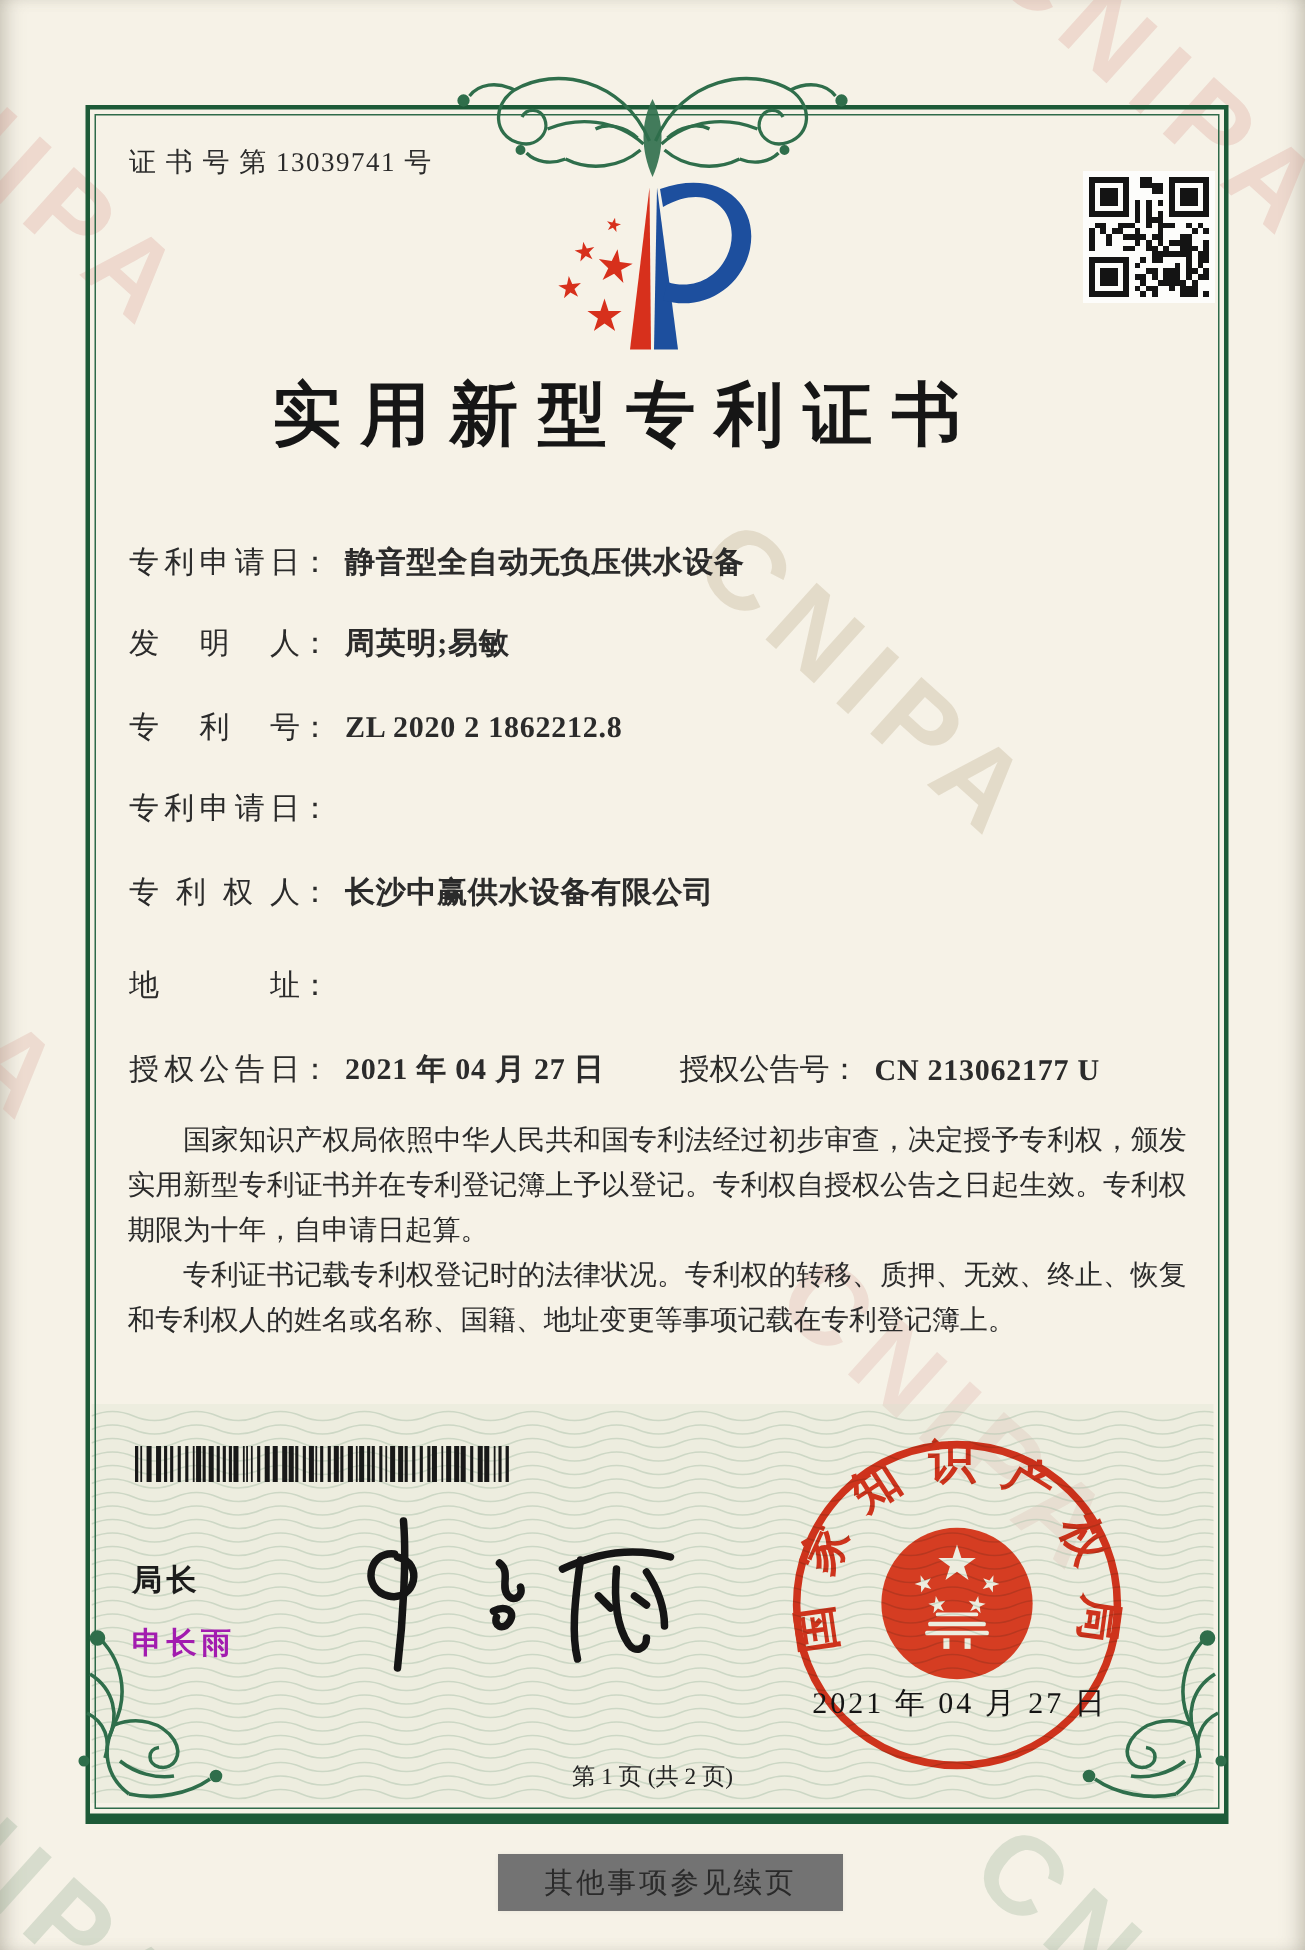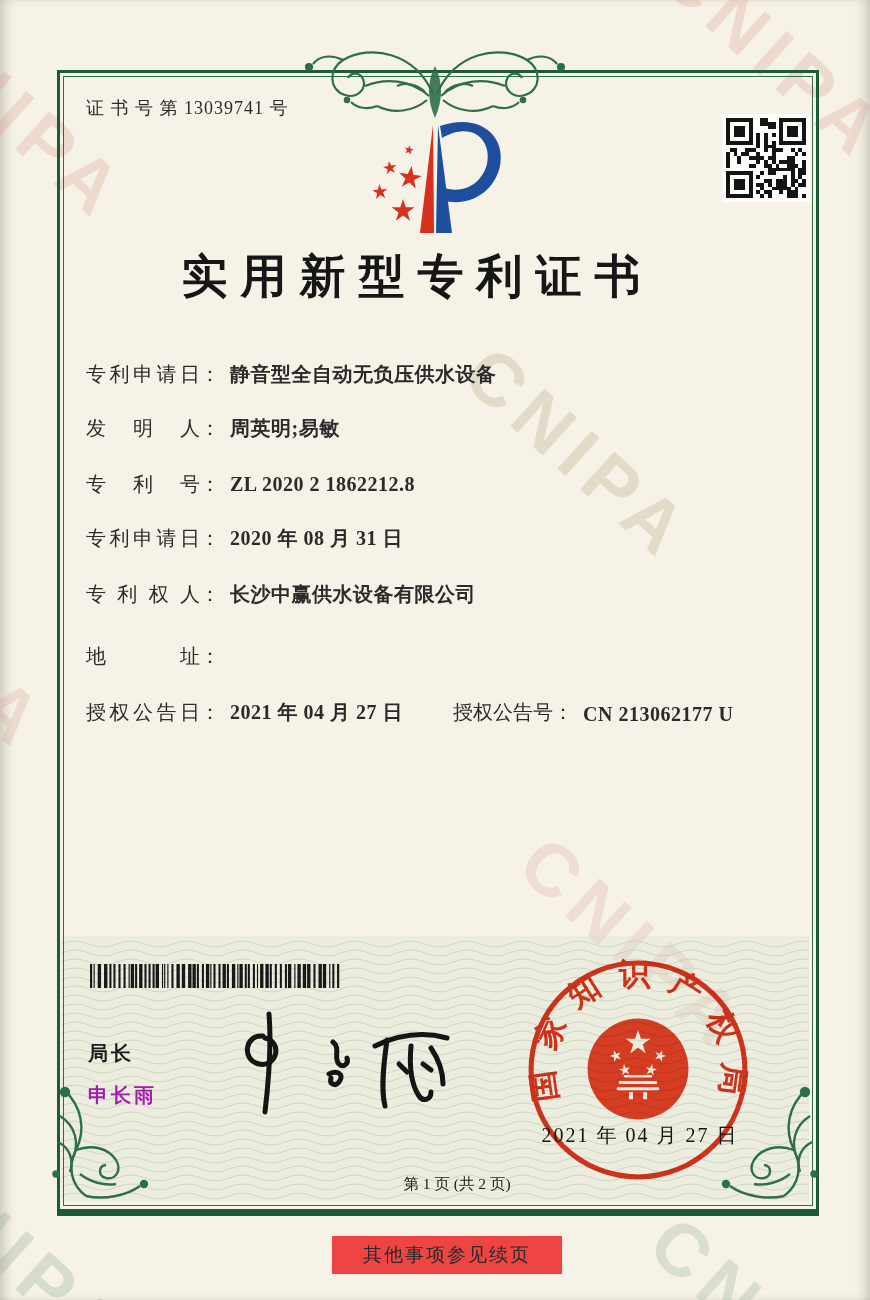--- a/index.html
+++ b/index.html
@@ -47,22 +47,22 @@
   .signer-title{position:absolute;left:88px;top:1040px;font-size:20px;font-weight:600;
                 letter-spacing:3px;z-index:2;color:#1c1c1c;}
   .signer-name{position:absolute;left:88px;top:1082px;font-size:20px;font-weight:600;
                letter-spacing:3px;z-index:2;color:#a21caf;}
   .signature{position:absolute;left:225px;top:1008px;width:250px;height:112px;z-index:2;}
   .seal{position:absolute;left:522px;top:954px;width:232px;height:232px;z-index:3;
         mix-blend-mode:multiply;opacity:.95;}
   .seal-date{position:absolute;left:520px;top:1122px;width:240px;text-align:center;
              font-size:20px;letter-spacing:2px;color:#141414;z-index:4;}
   .page-info{position:absolute;left:57px;top:1174px;width:756px;text-align:center;
-             font-size:15.5px;color:#222;z-index:2;padding-left:22px;}
-  .note-box{position:absolute;left:332px;top:1236px;width:230px;height:38px;background:#ef4444;
+             font-size:15.5px;color:#222;z-index:2;}
+  .note-box{position:absolute;left:332px;top:1236px;width:230px;height:38px;background:#737373;
             display:flex;align-items:center;justify-content:center;z-index:2;
             box-shadow:0 0 3px rgba(0,0,0,.06);}
   .note-box span{font-size:19px;letter-spacing:2px;color:#2a2a2a;}
 </style>
 </head>
 <body>
 
 <div class="page">
 
   <span class="wm" style="left:-60px;top:-10px;color:rgba(217,160,150,0.30)">CNIPA</span>
@@ -411,21 +411,20 @@
       <span class="fvalue">周英明;易敏</span>
     </div>
     <div class="frow" style="top:116px">
       <span class="flabel">专利号</span>
         <span class="fcolon">：</span>
       <span class="fvalue">ZL 2020 2 1862212.8</span>
     </div>
     <div class="frow" style="top:170px">
       <span class="flabel">专利申请日</span>
         <span class="fcolon">：</span>
-      <span class="fvalue">2020 年 08 月 31 日</span>
     </div>
     <div class="frow" style="top:226px">
       <span class="flabel">专利权人</span>
         <span class="fcolon">：</span>
       <span class="fvalue">长沙中赢供水设备有限公司</span>
     </div>
     <div class="frow" style="top:288px">
       <span class="flabel">地址</span>
         <span class="fcolon">：</span>
     </div>
@@ -434,20 +433,24 @@
         <span class="fcolon">：</span>
       <span class="fvalue">2021 年 04 月 27 日</span>
       <span class="grant-right">
         <span>授权公告号</span>
           <span>：</span>
         <span class="fvalue">CN 213062177 U</span>
       </span>
     </div>
   </div>
 
+  <div class="paras">
+    <p>国家知识产权局依照中华人民共和国专利法经过初步审查，决定授予专利权，颁发实用新型专利证书并在专利登记簿上予以登记。专利权自授权公告之日起生效。专利权期限为十年，自申请日起算。</p>
+    <p>专利证书记载专利权登记时的法律状况。专利权的转移、质押、无效、终止、恢复和专利权人的姓名或名称、国籍、地址变更等事项记载在专利登记簿上。</p>
+  </div>
 
   <svg id="barcode" class="barcode" viewBox="0 0 255 24" preserveAspectRatio="none">
       <g fill="#181818">
         <rect x="0" y="0" width="2.2" height="24"></rect>
         <rect x="3.6" y="0" width="1.2" height="24"></rect>
         <rect x="7.8" y="0" width="3.4" height="24"></rect>
         <rect x="14.2" y="0" width="3.4" height="24"></rect>
         <rect x="19.6" y="0" width="2.1" height="24"></rect>
         <rect x="23.7" y="0" width="2.1" height="24"></rect>
         <rect x="28.8" y="0" width="2.1" height="24"></rect>

